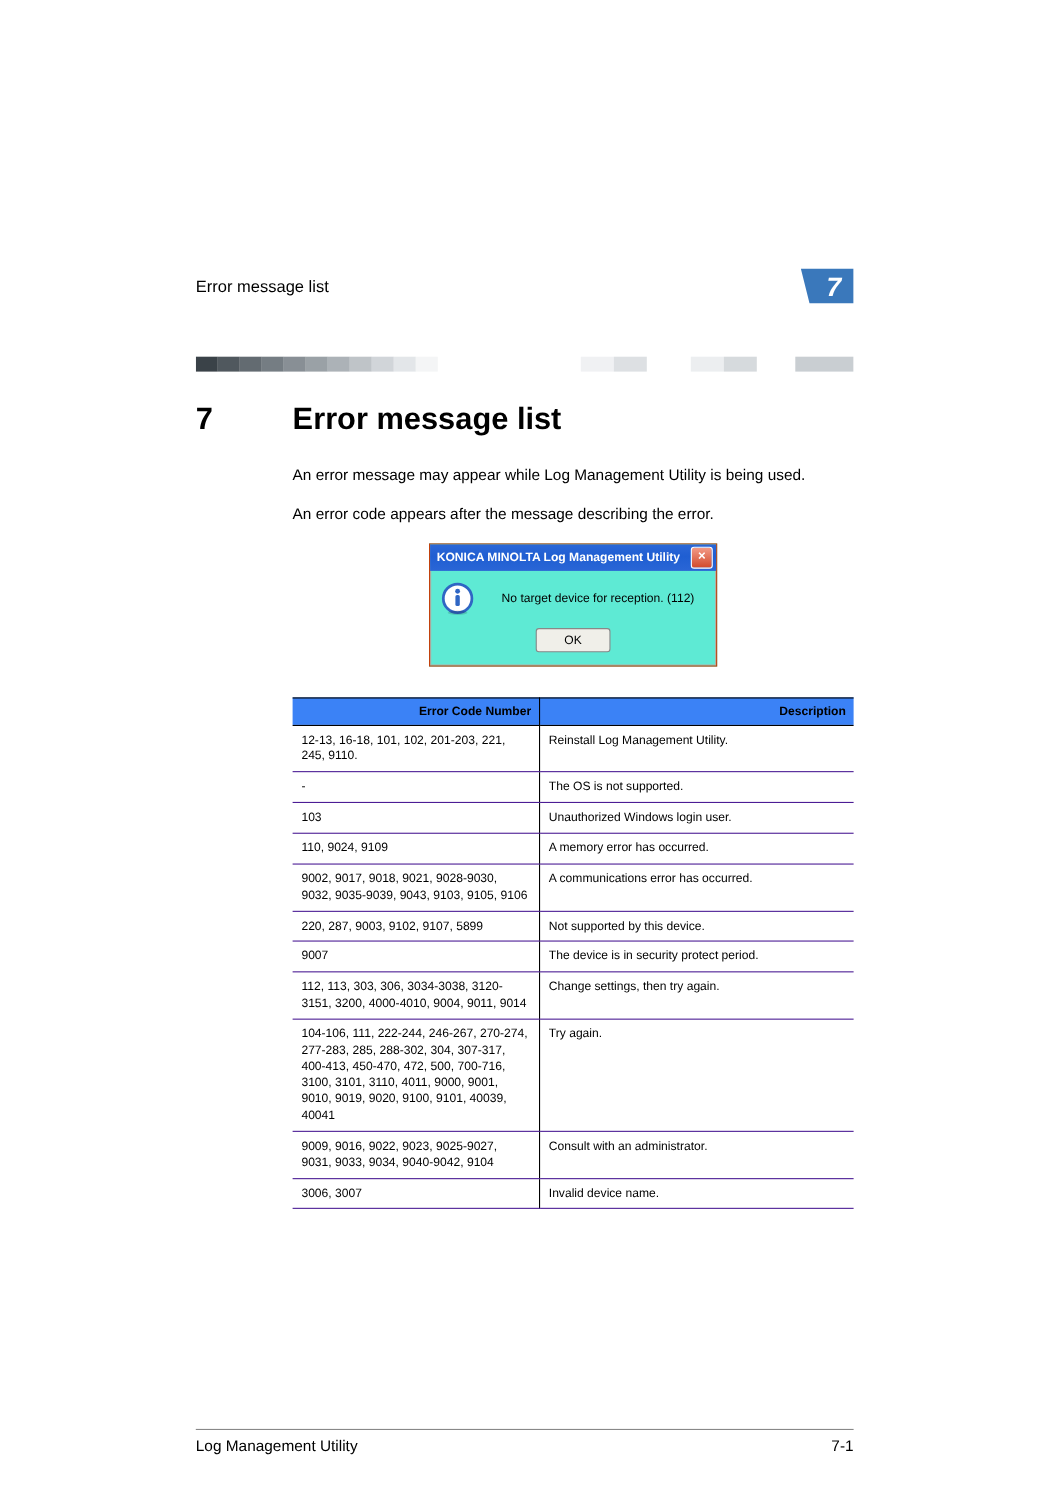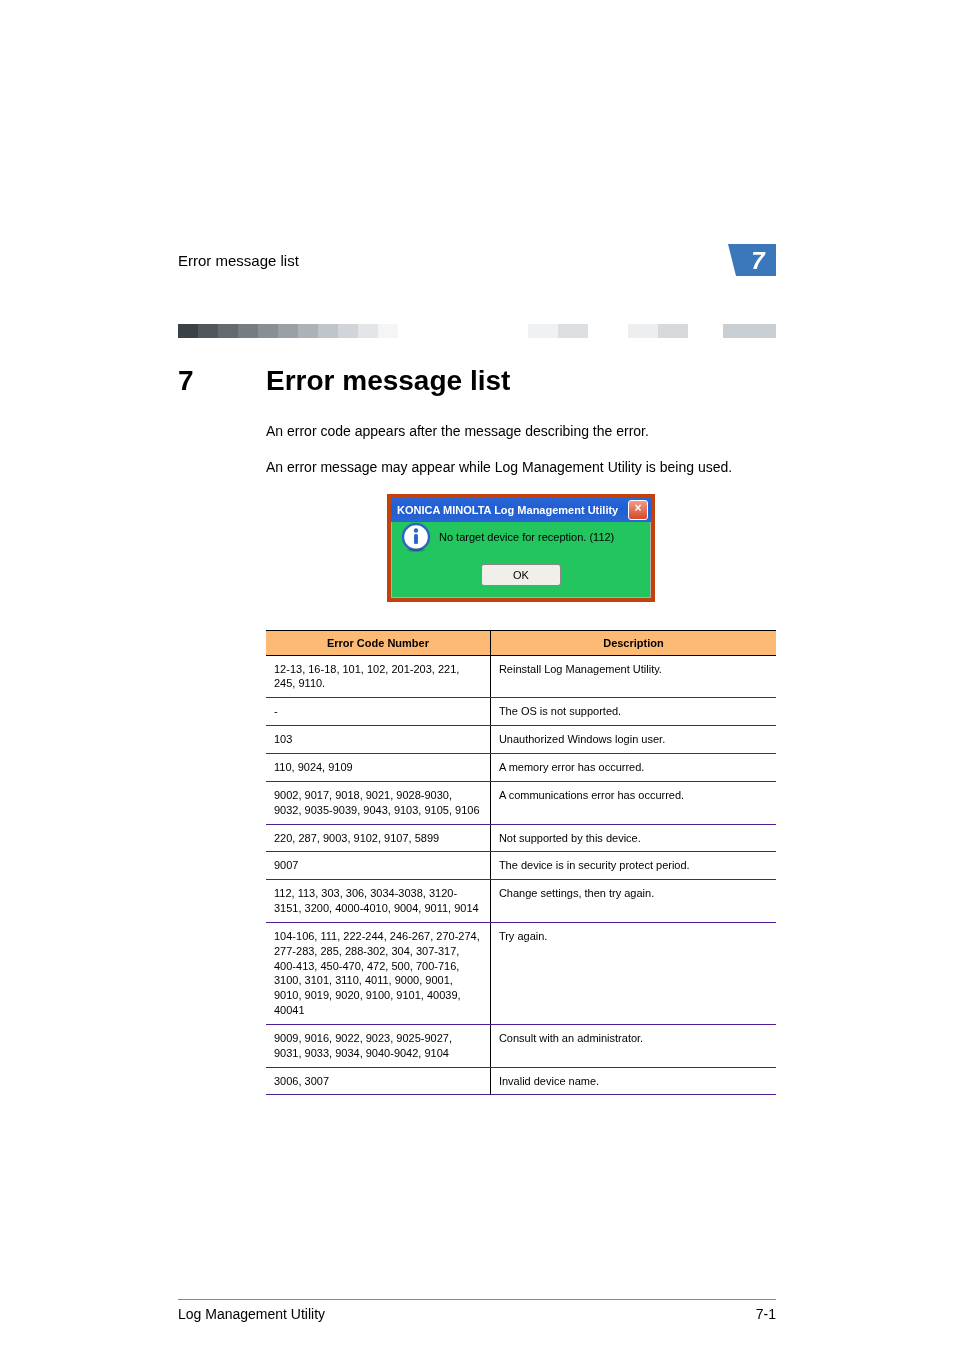--- a/index.html
+++ b/index.html
@@ -60,22 +60,22 @@
     margin-bottom: 16px;
   }
 
   .dialog-wrap {
     display: flex;
     justify-content: center;
     margin: 8px 0 28px 0;
   }
   .dialog {
     width: 260px;
-    border: 4px solid #c2410c;
-    background: #22c55e;
+    border: 1px solid #c2410c;
+    background: #5eead4;
     font-family: Tahoma, Arial, sans-serif;
     font-size: 11px;
     color: #000;
     box-shadow: 0 0 0 1px #b0b0a8 inset;
   }
   .titlebar {
     height: 24px;
     background: linear-gradient(to bottom, #2b67d7 0%, #1f5ed2 45%, #2a66d6 100%);
     color: #fff;
     font-weight: bold;
@@ -93,48 +93,48 @@
     border-radius: 3px;
     color: #fff;
     font-size: 12px;
     line-height: 14px;
     text-align: center;
     font-weight: bold;
   }
   .dlg-body {
     display: flex;
     align-items: center;
-    gap: 8px;
-    padding: 0 10px 6px 10px;
+    gap: 25px;
+    padding: 10px 10px 6px 10px;
   }
   .info-icon {
     width: 30px; height: 30px;
   }
   .dlg-actions {
     text-align: center;
     padding: 6px 0 12px 0;
   }
   .ok-btn {
-    width: 80px;
+    width: 68px;
     height: 22px;
     font-size: 11px;
     border: 1px solid #888;
     background: #f0efe9;
     border-radius: 3px;
   }
 
   table.error-table {
     width: 100%;
     border-collapse: collapse;
     font-size: 11px;
     margin-top: 4px;
   }
   table.error-table th {
-    background: #fdba74;
-    text-align: center;
+    background: #3b82f6;
+    text-align: right;
     padding: 6px 7px;
     border-top: 1px solid #000;
     border-bottom: 1px solid #000;
     font-weight: bold;
   }
   table.error-table td {
     padding: 6px 8px;
     border-bottom: 1px solid #4c1d95;
     vertical-align: top;
     line-height: 1.35;
@@ -191,22 +191,22 @@
       <rect x="480" y="0" width="30" height="14" fill="#d6dadd"></rect>
       <rect x="545" y="0" width="53" height="14" fill="#c9ced2"></rect>
     </svg>
   </div>
 
   <h1 class="h1">
     <span class="h1-num">7</span><span>Error message list</span>
   </h1>
 
   <div class="body-text">
+    <div class="para">An error message may appear while Log Management Utility is being used.</div>
     <div class="para">An error code appears after the message describing the error.</div>
-    <div class="para">An error message may appear while Log Management Utility is being used.</div>
 
     <div class="dialog-wrap">
       <div class="dialog">
         <div class="titlebar">
           <span class="ttl">KONICA MINOLTA Log Management Utility</span>
           <span class="closebtn">×</span>
         </div>
         <div class="dlg-body">
           <span class="info-icon">
             <svg width="30" height="30" viewBox="0 0 30 30">

